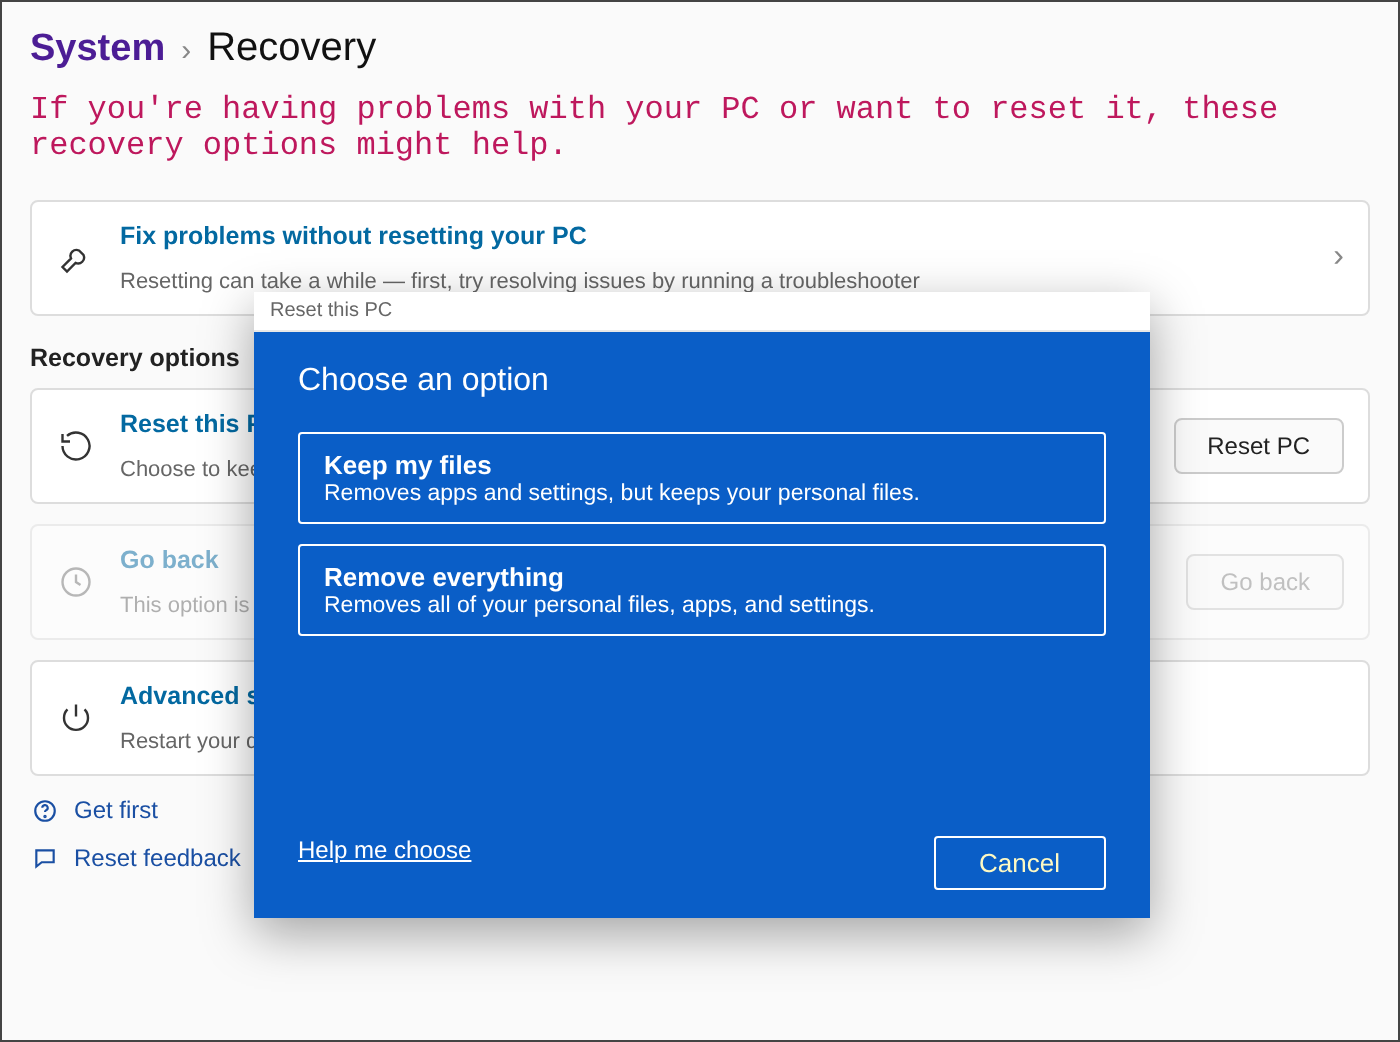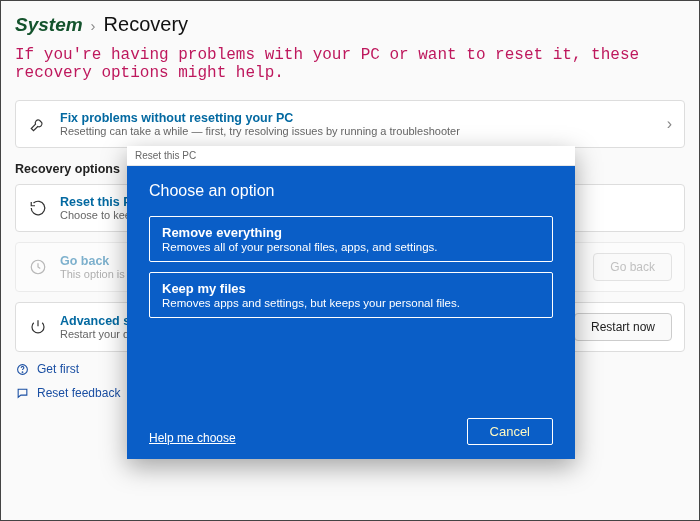--- a/index.html
+++ b/index.html
@@ -1,42 +1,42 @@
 <!DOCTYPE html>
 <html><head>
 <meta charset="utf-8">
 <style>
   * { box-sizing: border-box; margin: 0; padding: 0; }
   html, body { width: 700px; height: 521px; font-family: "Segoe UI", Arial, sans-serif; background: #fcfcfc; overflow: hidden; }
   .window { width: 700px; height: 521px; border: 1px solid #444; background: #fafafa; padding: 12px 14px 14px 14px; position: relative; }
   .breadcrumb { display: flex; align-items: baseline; gap: 8px; margin-bottom: 10px; }
-  .bc-parent { font-size: 19px; font-weight: 600; color: #14532d; font-style: italic; }
+  .bc-parent { font-size: 19px; font-weight: 600; color: #4c1d95; }
   .bc-sep { font-size: 15px; color: #888; }
   .bc-current { font-size: 20px; font-weight: 400; color: #111; }
   .subtitle { font-size: 16px; color: #be185d; margin-bottom: 18px; font-family: Liberation Mono, monospace; }
   .card { border: 1px solid #ddd; border-radius: 4px; background: #fff; padding: 10px 12px; display: flex; align-items: center; gap: 12px; margin-bottom: 10px; }
   .card.dim { opacity: 0.5; }
   .card .text { flex: 1; }
   .card .title { font-size: 12.5px; font-weight: 600; color: #0369a1; }
-  .card .desc { font-size: 11px; color: #666; margin-top: 0; }
+  .card .desc { font-size: 11px; color: #666; margin-top: 10px; }
   .card .btn { border: 1px solid #ccc; background: #fafafa; border-radius: 4px; font-size: 12px; padding: 6px 16px; color: #222; white-space: nowrap; }
   .card.dim .btn { color: #888; }
   .chev { color: #888; font-size: 16px; }
   .section-label { font-size: 12.5px; font-weight: 600; color: #222; margin: 14px 0 8px 0; }
   .icon { width: 20px; height: 20px; flex: 0 0 20px; display: flex; align-items: center; justify-content: center; }
   .help-row { display: flex; align-items: center; gap: 8px; font-size: 12px; color: #1a4fa3; margin-top: 10px; }
   .help-row .hicon { width: 14px; height: 14px; display:flex; align-items:center; justify-content:center; }
   .overlay { position: absolute; left: 126px; top: 145px; width: 448px; height: 313px; box-shadow: 0 8px 24px rgba(0,0,0,0.35); background: #fff; display: flex; flex-direction: column; }
   .ov-title { font-size: 10px; color: #666; padding: 4px 8px; border-bottom: 1px solid #e8e8e8; }
   .ov-body { flex: 1; background: #0a5ec7; color: #fff; padding: 16px 22px 14px 22px; display: flex; flex-direction: column; }
   .ov-h { font-size: 16px; font-weight: 400; margin-bottom: 16px; }
   .opt { border: 1.5px solid #fff; border-radius: 2px; padding: 8px 12px; margin-bottom: 10px; cursor: pointer; }
   .opt-t { font-size: 13px; font-weight: 600; }
   .opt-d { font-size: 11.5px; font-weight: 400; margin-top: 1px; }
-  .ov-footer { margin-top: auto; display: flex; align-items: flex-end; justify-content: space-between; }
+  .ov-footer { margin-top: auto; display: flex; align-items: flex-start; justify-content: space-between; }
   .help-link { font-size: 12px; color: #fff; text-decoration: underline; cursor: pointer; }
   .cancel-btn { border: 1.5px solid #fff; background: transparent; color: #fef9c3; font-size: 13px; padding: 5px 22px; border-radius: 2px; cursor: pointer; }
 </style>
 </head>
 <body>
 
 <div class="window">
 
   <div class="breadcrumb">
     <span class="bc-parent">System</span>
@@ -65,20 +65,21 @@
     <div class="icon">
       <svg viewBox="0 0 24 24" width="18" height="18" fill="none" stroke="#333" stroke-width="1.6">
           <path d="M3 12a9 9 0 1 0 3-6.7"></path>
           <path d="M3 4v5h5"></path>
         </svg>
     </div>
     <div class="text">
       <div class="title">Reset this PC</div>
       <div class="desc">Choose to keep or remove your personal files, then reinstall Windows</div>
     </div>
+    <button class="btn">Reset PC</button>
   </div>
 
   <div class="card dim">
     <div class="icon">
       <svg viewBox="0 0 24 24" width="18" height="18" fill="none" stroke="#777" stroke-width="1.6">
           <circle cx="12" cy="12" r="9"></circle>
           <path d="M12 7v5l3 2"></path>
         </svg>
     </div>
     <div class="text">
@@ -92,21 +93,20 @@
     <div class="icon">
       <svg viewBox="0 0 24 24" width="18" height="18" fill="none" stroke="#333" stroke-width="1.6">
           <path d="M12 3v8"></path>
           <path d="M6.3 6.3a8 8 0 1 0 11.4 0"></path>
         </svg>
     </div>
     <div class="text">
       <div class="title">Advanced startup</div>
       <div class="desc">Restart your device to change startup settings, including starting from a disc or USB drive</div>
     </div>
-    <button class="btn">Restart now</button>
   </div>
 
   <div class="help-row">
     <span class="hicon">
       <svg viewBox="0 0 24 24" width="13" height="13" fill="none" stroke="#1a4fa3" stroke-width="2">
           <circle cx="12" cy="12" r="9"></circle>
           <path d="M9.5 9a2.5 2.5 0 1 1 3.5 2.3c-.8.4-1 1-1 1.7"></path>
           <circle cx="12" cy="17" r="0.6" fill="#1a4fa3"></circle>
         </svg>
     </span>
@@ -120,27 +120,27 @@
     </span>
     <span>Reset feedback</span>
   </div>
 
   <div class="overlay">
     <div class="ov-title">Reset this PC</div>
     <div class="ov-body">
       <div class="ov-h">Choose an option</div>
 
       <div class="opt">
-        <div class="opt-t">Remove everything</div>
-        <div class="opt-d">Removes all of your personal files, apps, and settings.</div>
+        <div class="opt-t">Keep my files</div>
+        <div class="opt-d">Removes apps and settings, but keeps your personal files.</div>
       </div>
 
       <div class="opt">
-        <div class="opt-t">Keep my files</div>
-        <div class="opt-d">Removes apps and settings, but keeps your personal files.</div>
+        <div class="opt-t">Remove everything</div>
+        <div class="opt-d">Removes all of your personal files, apps, and settings.</div>
       </div>
 
       <div class="ov-footer">
         <span class="help-link">Help me choose</span>
         <button class="cancel-btn">Cancel</button>
       </div>
     </div>
   </div>
 
 </div>

